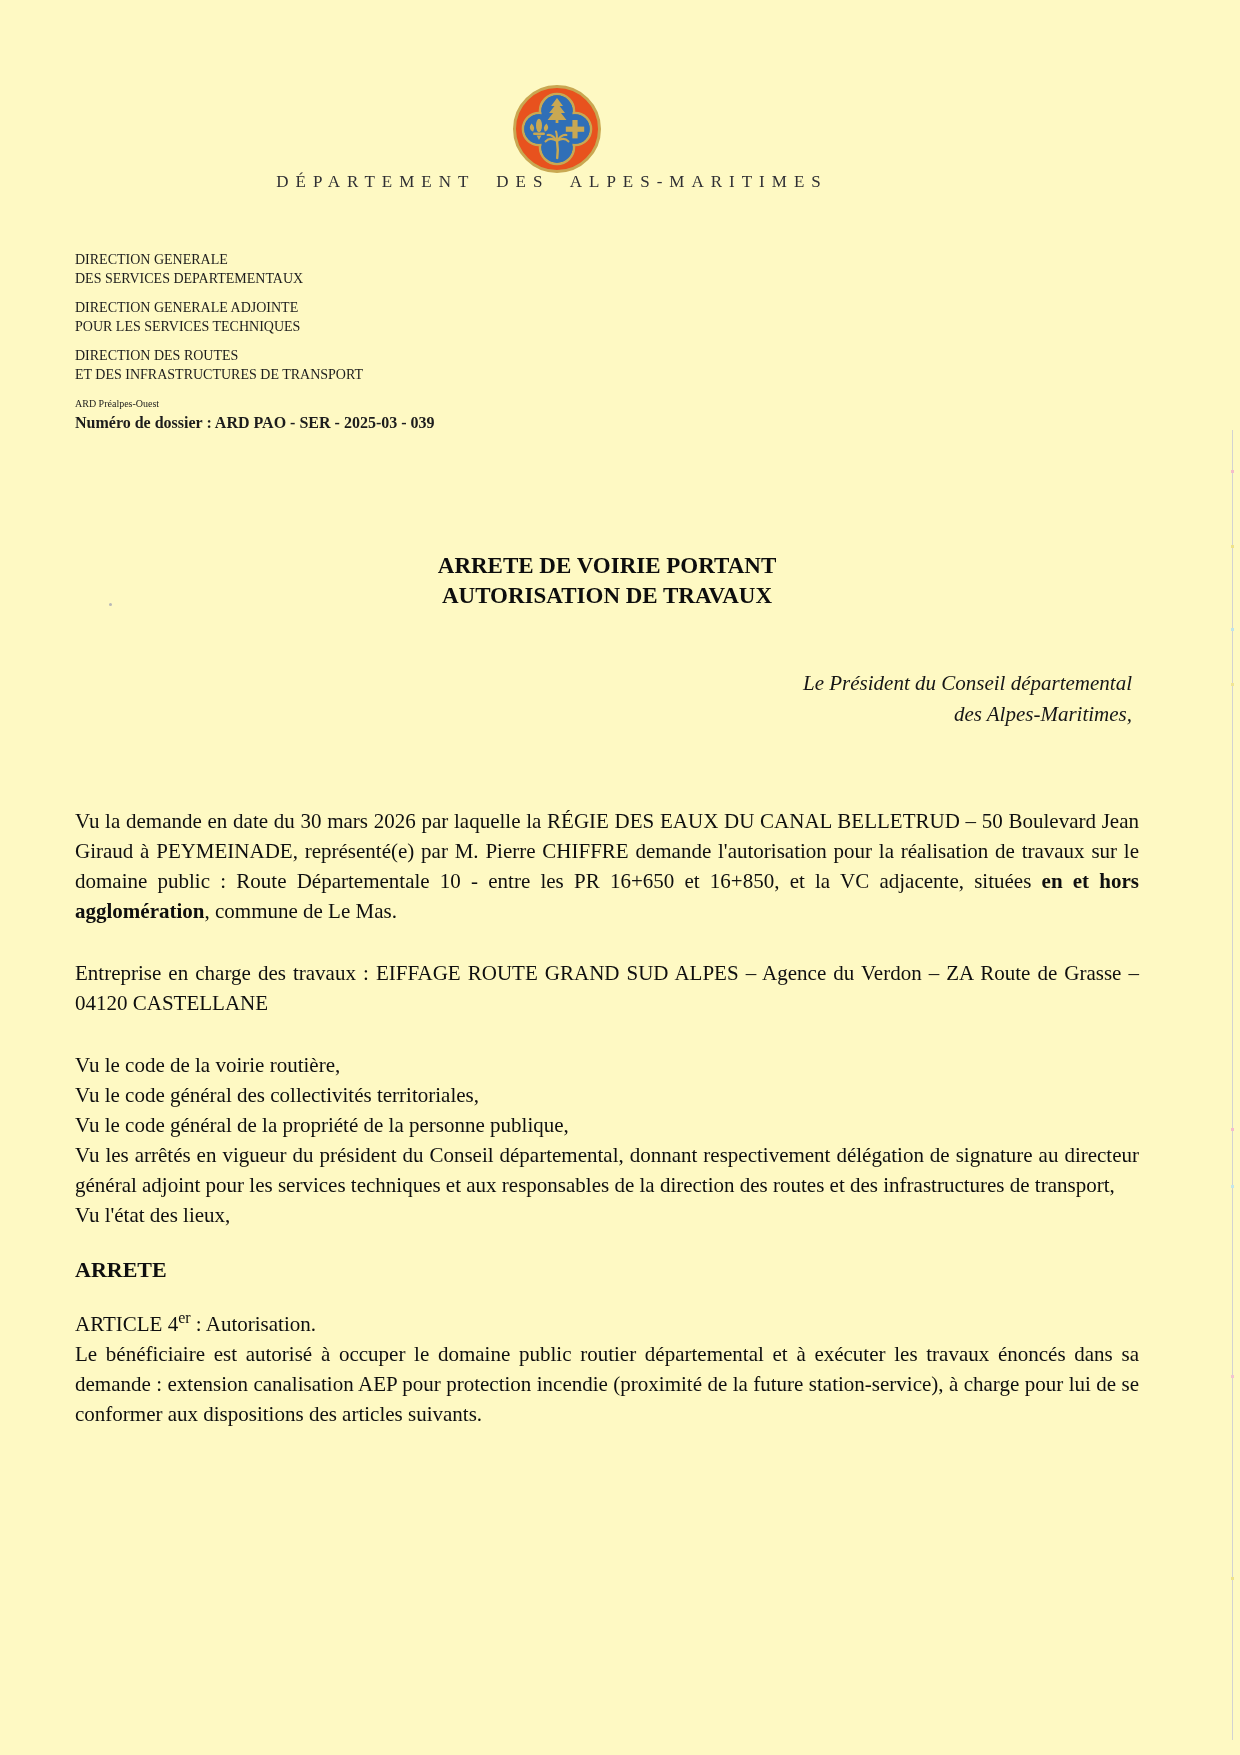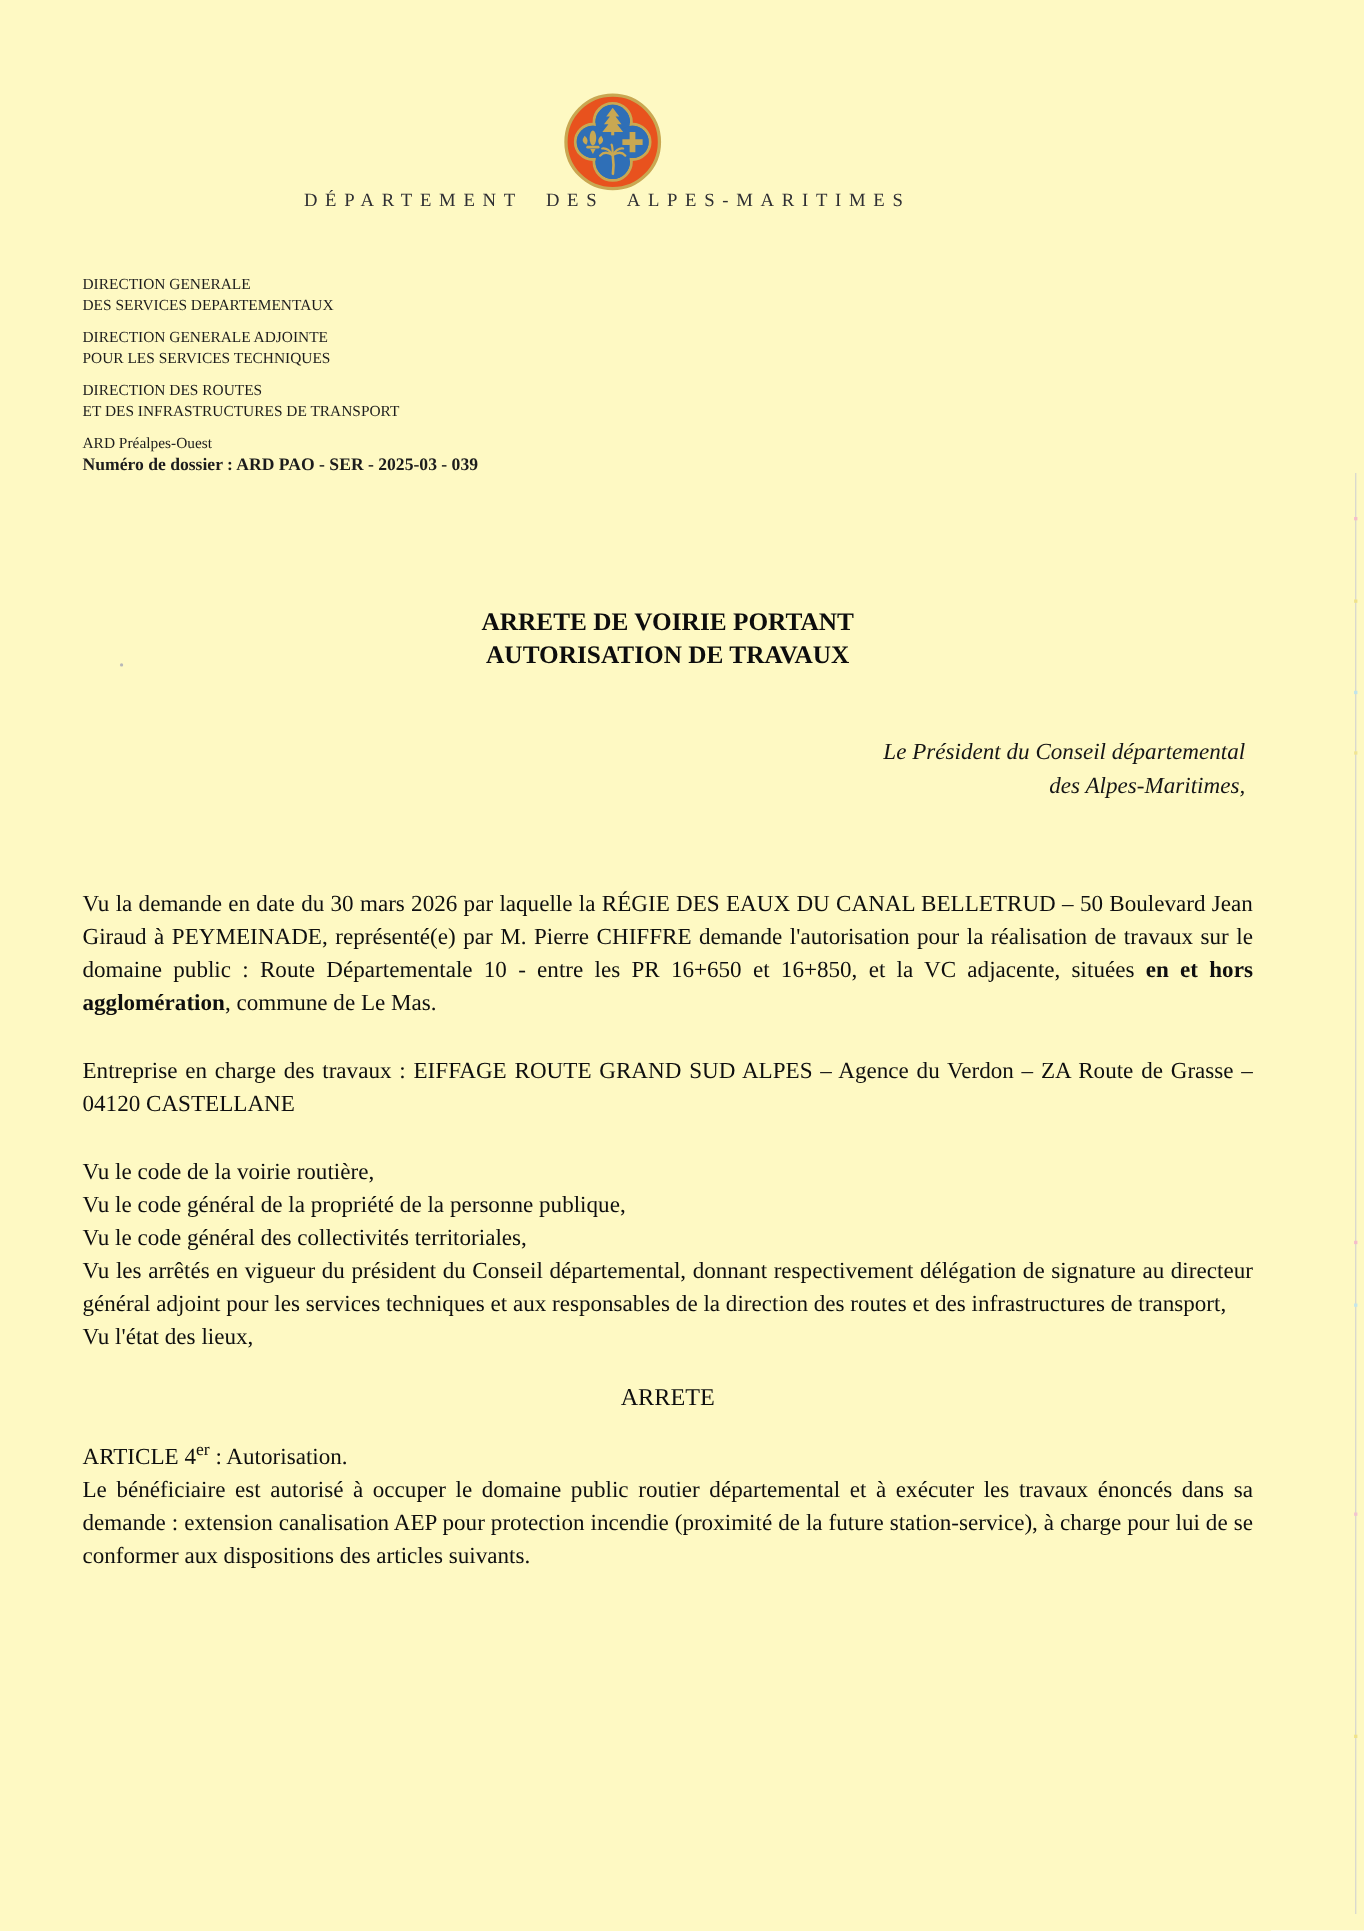--- a/index.html
+++ b/index.html
@@ -22,21 +22,21 @@
     word-spacing:10px;
     color:#2f2f33;
     font-weight:500;
   }
   
   .letterhead{
     position:absolute;left:75px;top:250px;width:460px;
     font-size:14px;line-height:19px;color:#1c1c1c;
   }
   .lh-block{margin:0 0 10px 0;}
-  .lh-service{font-size:14px;line-height:19px;margin-top:10px;}
+  .lh-service{font-size:10px;line-height:19px;margin-top:10px;}
   .lh-dossier{font-size:16px;line-height:20px;font-weight:bold;}
   
   .content{position:absolute;left:75px;top:0;width:1064px;}
   .doc-title{
     position:absolute;top:551px;left:0;width:1064px;
     text-align:center;font-weight:bold;font-size:23px;line-height:30px;
     color:#0d0d0d;
   }
   .salutation{
     position:absolute;top:668px;left:597px;width:460px;
@@ -45,21 +45,21 @@
   .body-text{
     position:absolute;top:806px;left:0;width:1064px;
     font-size:21px;line-height:30px;text-align:justify;color:#0f0f0f;
   }
   .body-text p{margin:0;}
   .para-gap{margin-top:32px !important;}
   .vu-block{margin-top:10px;}
   .vu-item{margin:0;}
   .arrete-heading{
     margin-top:25px;
-    text-align:center;font-weight:normal;font-size:22px;line-height:30px;
+    font-weight:bold;font-size:22px;line-height:30px;
   }
   .article-label{margin-top:24px !important;}
   .article-label sup{font-size:16px;line-height:0;}
   
   .scan-edge{
     position:absolute;left:1232px;top:430px;width:1px;height:1310px;
     background:#d2d2d2;
   }
   .tick{position:absolute;width:3px;height:3px;}
   .t1{left:1231px;top:470px;background:#f5bccb;}
@@ -157,22 +157,22 @@
     </div>
 
     <div class="body-text">
 
       <p><span>Vu la demande en date du 30 mars 2026 par laquelle la RÉGIE DES EAUX DU CANAL BELLETRUD – 50 Boulevard Jean Giraud à PEYMEINADE, représenté(e) par M. Pierre CHIFFRE demande l'autorisation pour la réalisation de travaux sur le domaine public : Route Départementale 10 - entre les PR 16+650 et 16+850, et la VC adjacente, situées </span><b>en et hors agglomération</b><span>, commune de Le Mas.</span></p>
 
       <p class="para-gap">Entreprise en charge des travaux : EIFFAGE ROUTE GRAND SUD ALPES – Agence du Verdon – ZA Route de Grasse – 04120 CASTELLANE</p>
 
       <div class="vu-block para-gap">
         <p class="vu-item">Vu le code de la voirie routière,</p>
+        <p class="vu-item">Vu le code général des collectivités territoriales,</p>
         <p class="vu-item">Vu le code général de la propriété de la personne publique,</p>
-        <p class="vu-item">Vu le code général des collectivités territoriales,</p>
         <p class="vu-item">Vu les arrêtés en vigueur du président du Conseil départemental, donnant respectivement délégation de signature au directeur général adjoint pour les services techniques et aux responsables de la direction des routes et des infrastructures de transport,</p>
         <p class="vu-item">Vu l'état des lieux,</p>
       </div>
 
       <div class="arrete-heading">ARRETE</div>
 
       <p class="article-label"><span>ARTICLE 4</span><sup>er</sup><span> : Autorisation.</span></p>
 
       <p>Le bénéficiaire est autorisé à occuper le domaine public routier départemental et à exécuter les travaux énoncés dans sa demande : extension canalisation AEP pour protection incendie (proximité de la future station-service), à charge pour lui de se conformer aux dispositions des articles suivants.</p>
 

